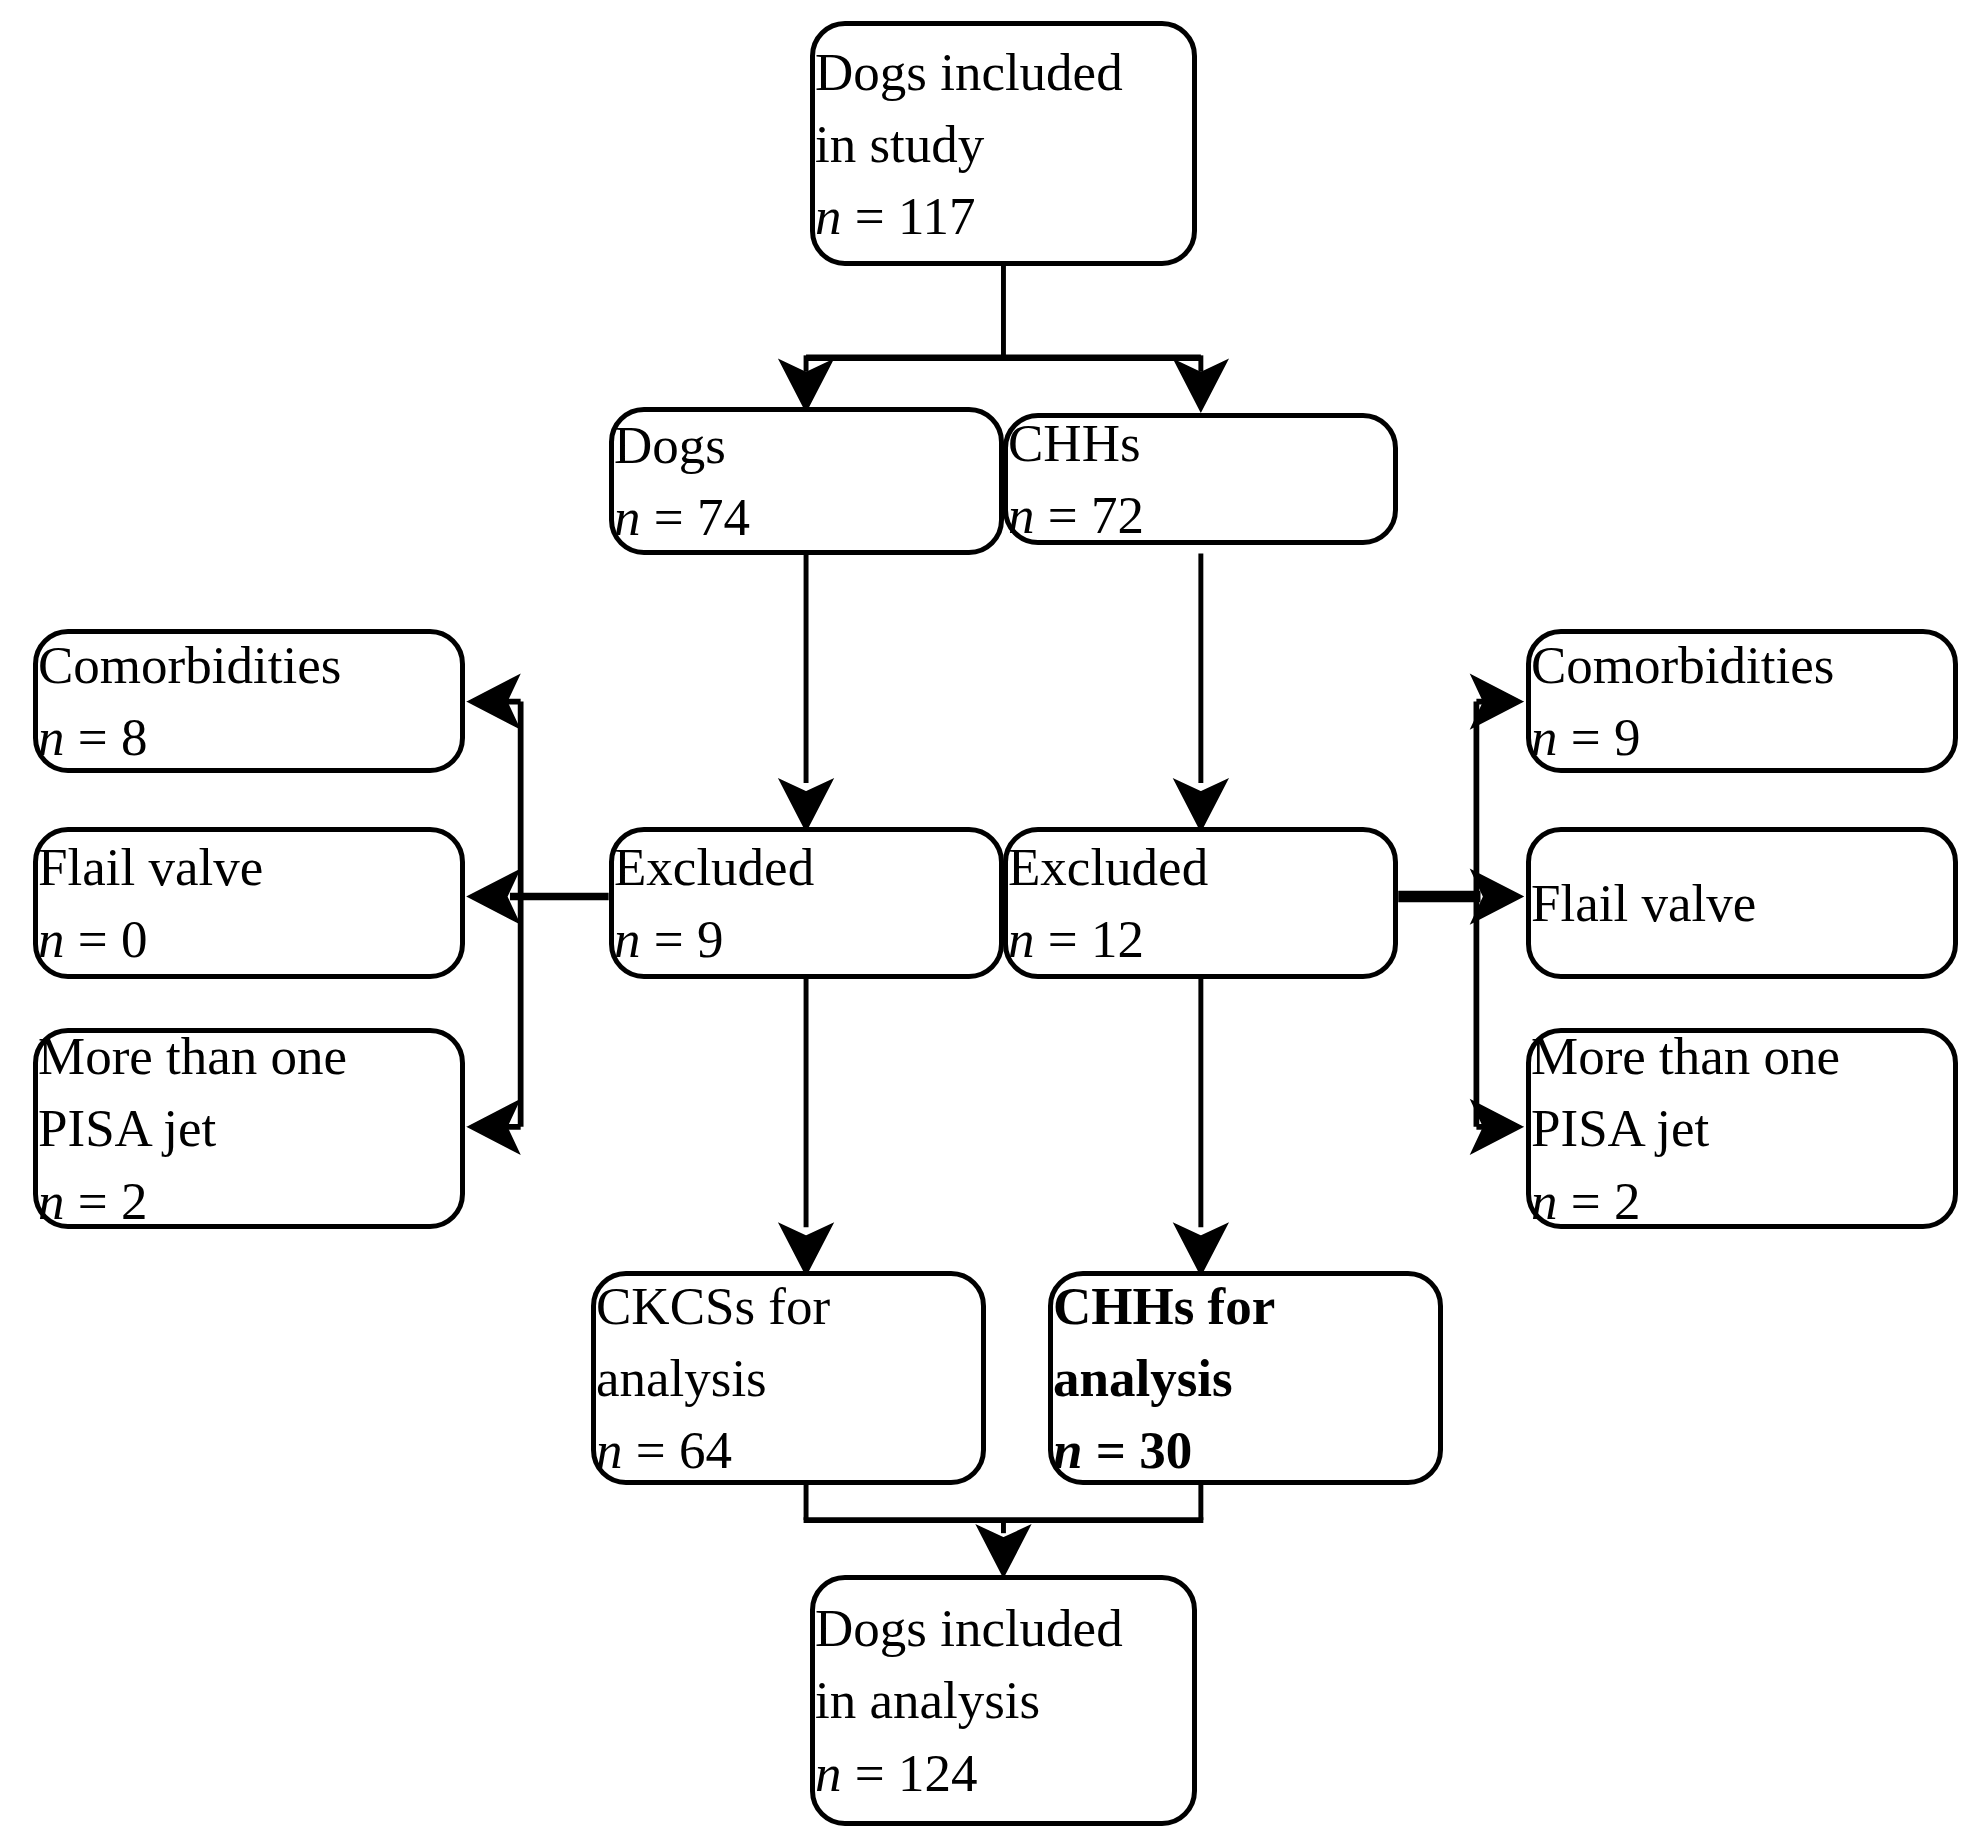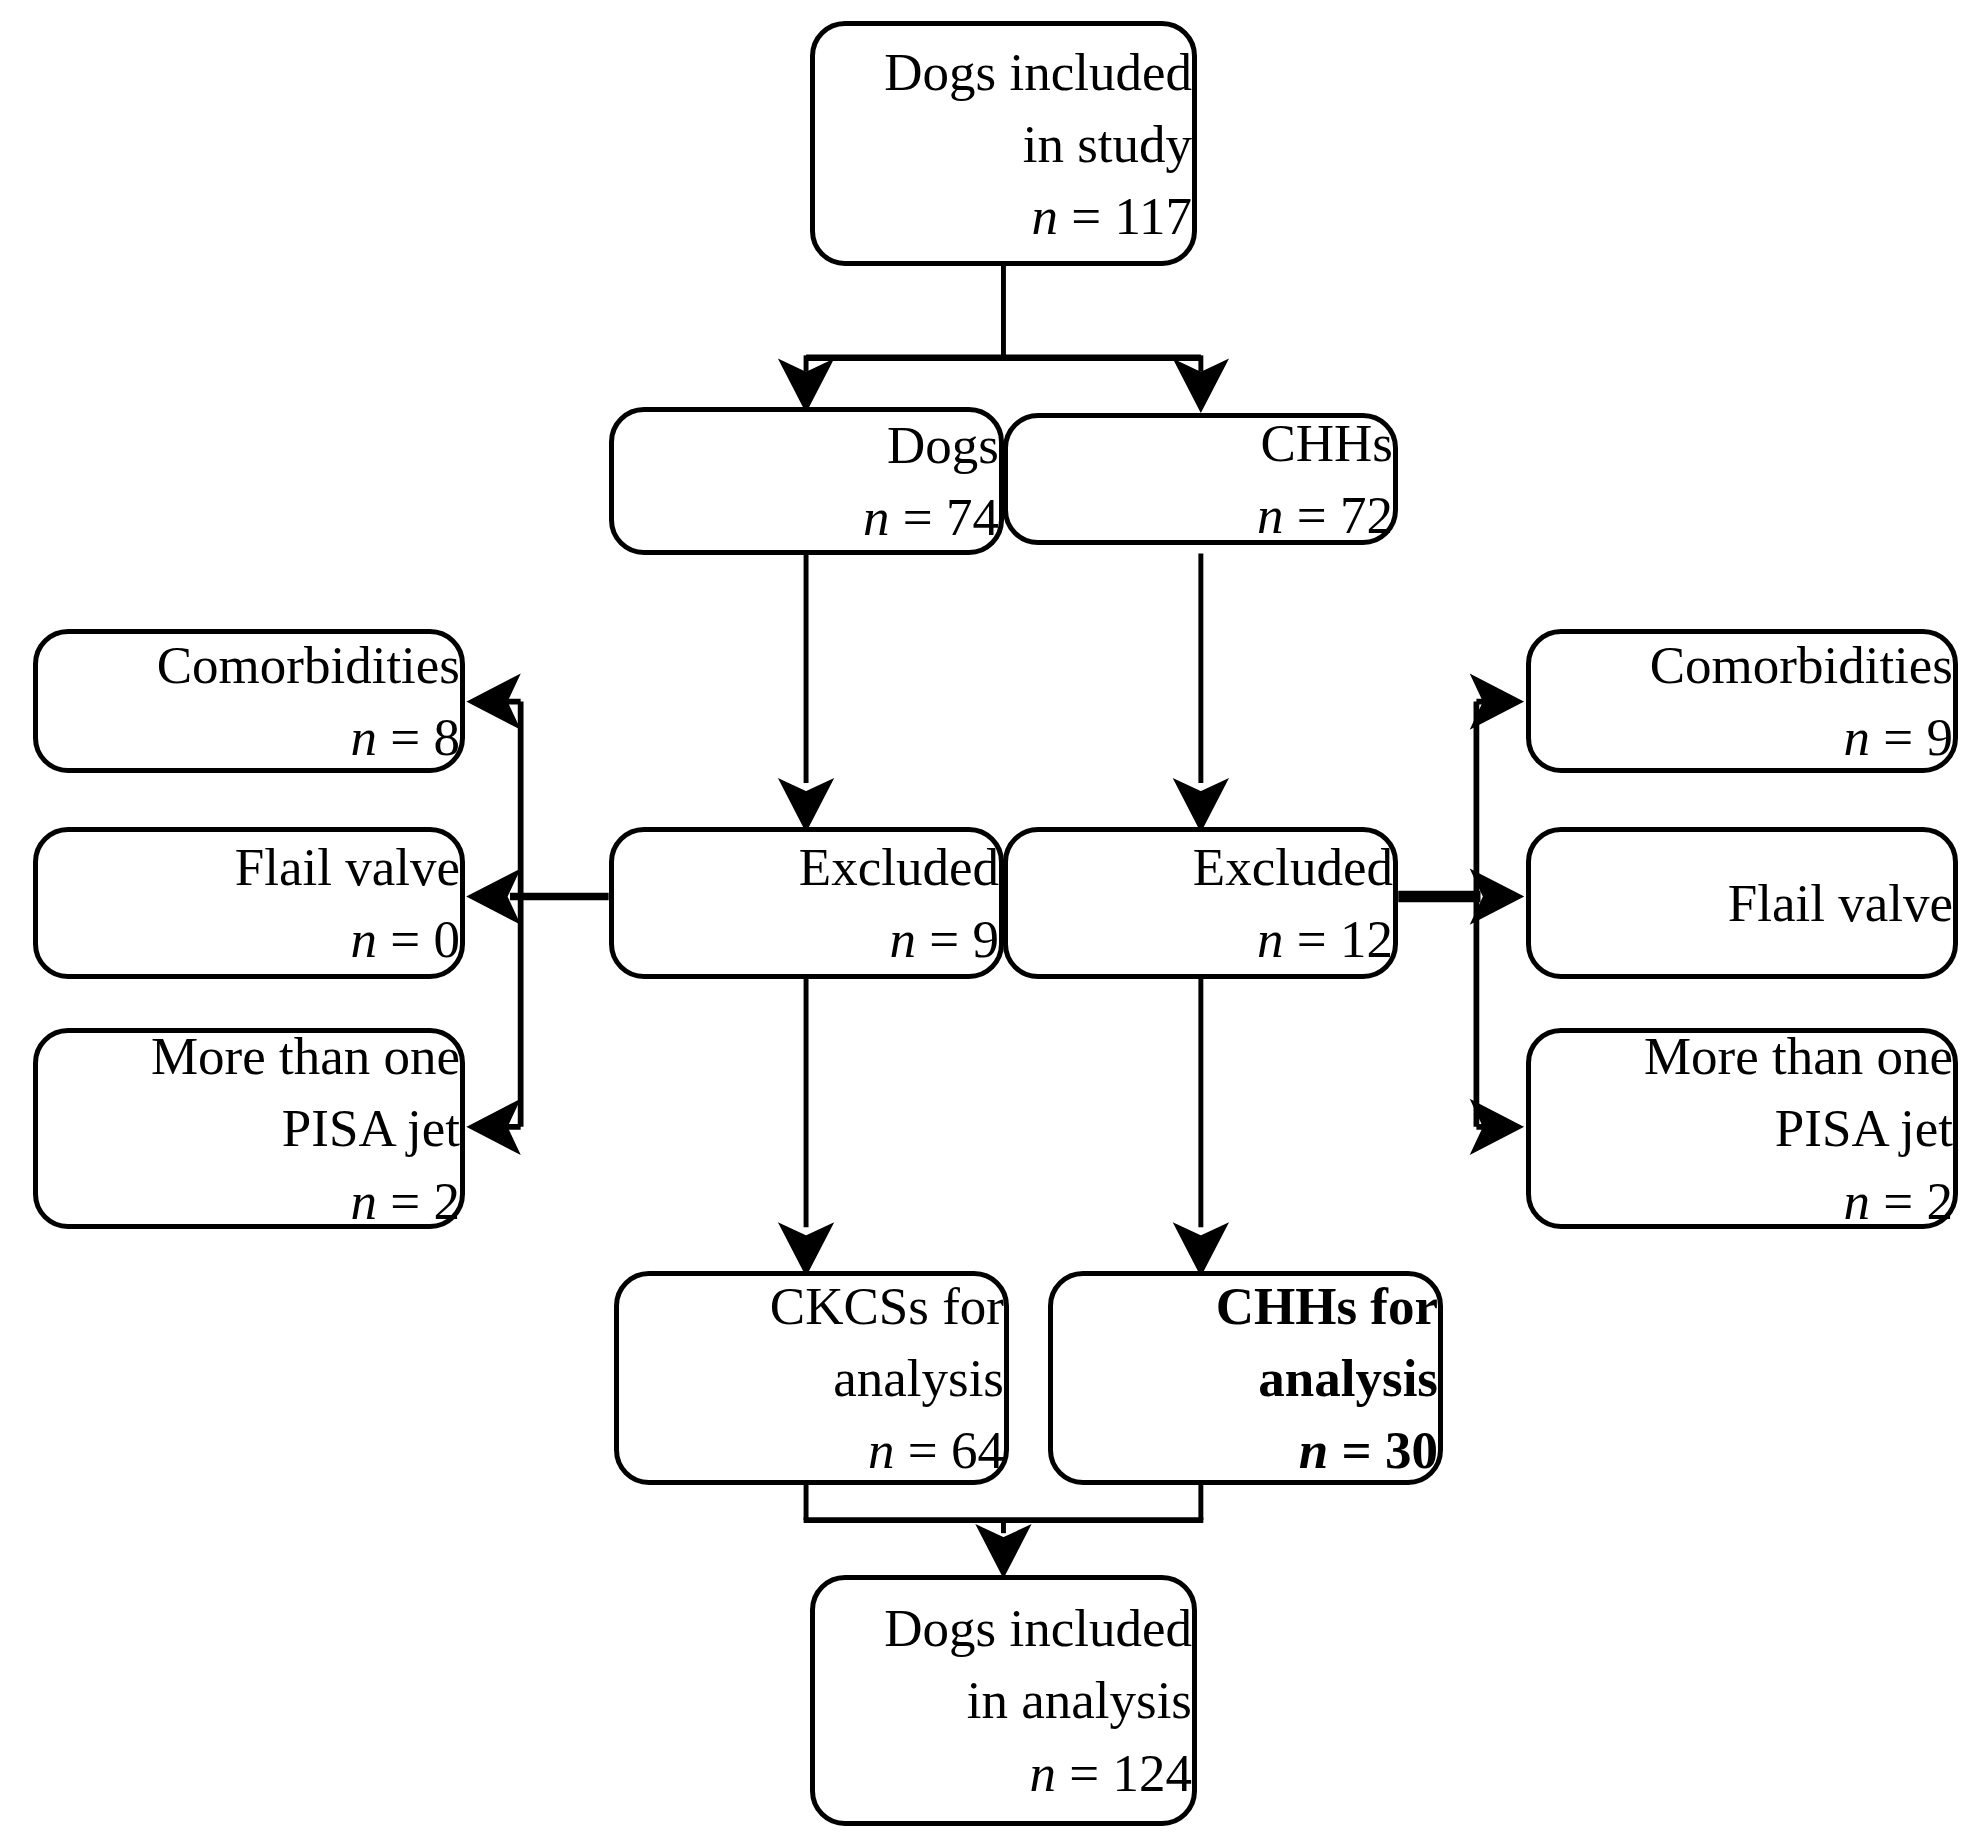--- a/index.html
+++ b/index.html
@@ -26,21 +26,21 @@
     border: 5.8px solid #000000;
     border-radius: 35px;
     display: flex;
     flex-direction: column;
     justify-content: center;
     align-items: center;
     text-align: center;
     font-size: 53px;
     line-height: 1.36;
   }
-  .box .bl { width: 100%; text-align: right; white-space: nowrap; }
+  .box .bl { width: 100%; text-align: left; white-space: nowrap; }
   .box .nline i { font-style: italic; }
 </style>
 </head>
 <body>
 
 <div class="canvas">
 
   <svg class="connectors" viewBox="0 0 2417 2237" xmlns="http://www.w3.org/2000/svg">
 
     <g>
@@ -151,21 +151,21 @@
   <div class="box" style="left:1526px; top:827px; width:432px; height:152px;">
     <div class="bl">Flail valve</div>
   </div>
 
   <div class="box" style="left:1526px; top:1028px; width:432px; height:201px;">
     <div class="bl">More than one</div>
     <div class="bl">PISA jet</div>
     <div class="bl nline"><i>n</i> <span>= 2</span></div>
   </div>
 
-  <div class="box" style="left:614px; top:1271px; width:395px; height:214px;padding-left:8px;">
+  <div class="box" style="left:591px; top:1271px; width:395px; height:214px;">
     <div class="bl">CKCSs for</div>
     <div class="bl">analysis</div>
     <div class="bl nline"><i>n</i> <span>= 64</span></div>
   </div>
 
   <div class="box" style="left:1048px; top:1271px; width:395px; height:214px;font-weight:bold;">
     <div class="bl">CHHs for</div>
     <div class="bl">analysis</div>
     <div class="bl nline"><i>n</i> <span>= 30</span></div>
   </div>

